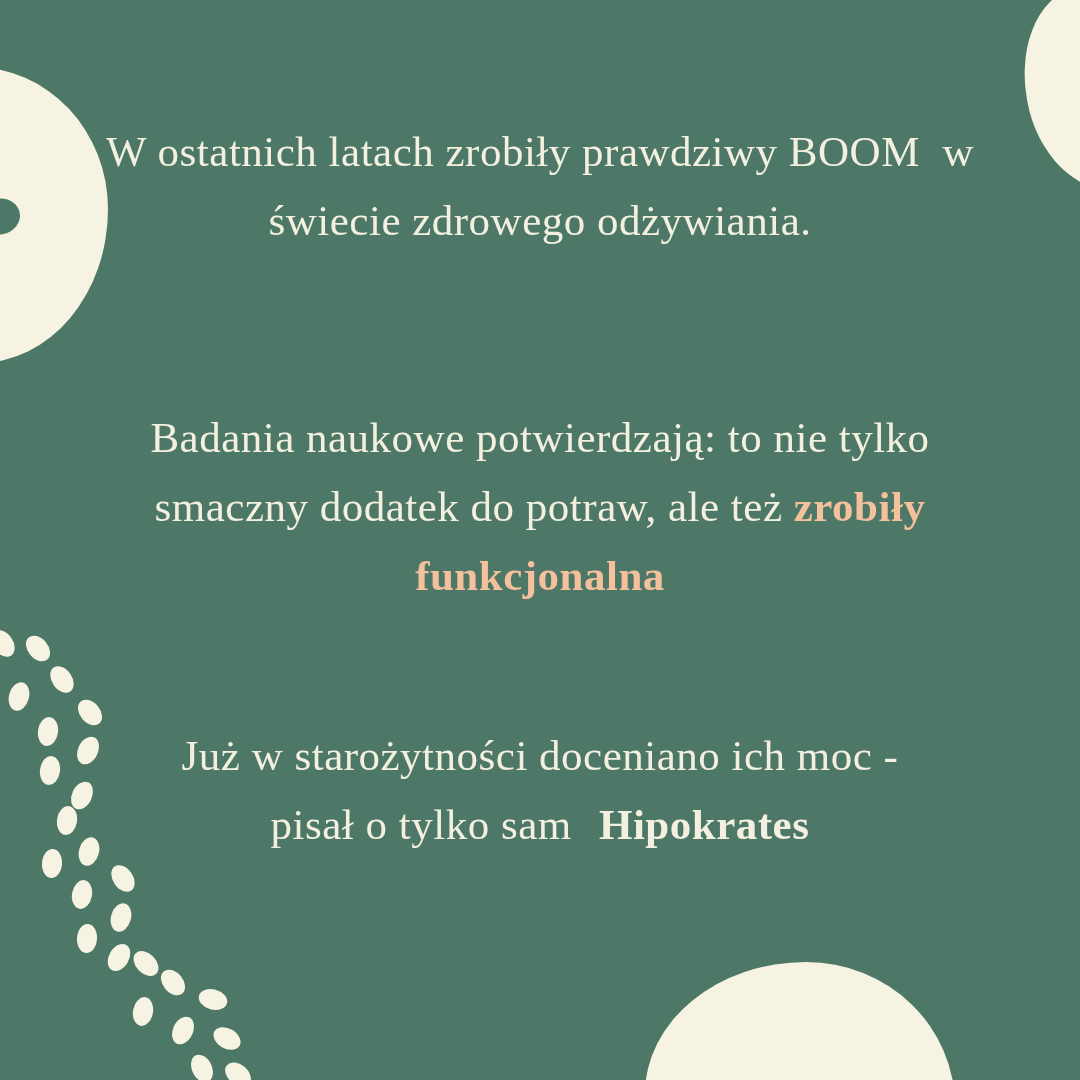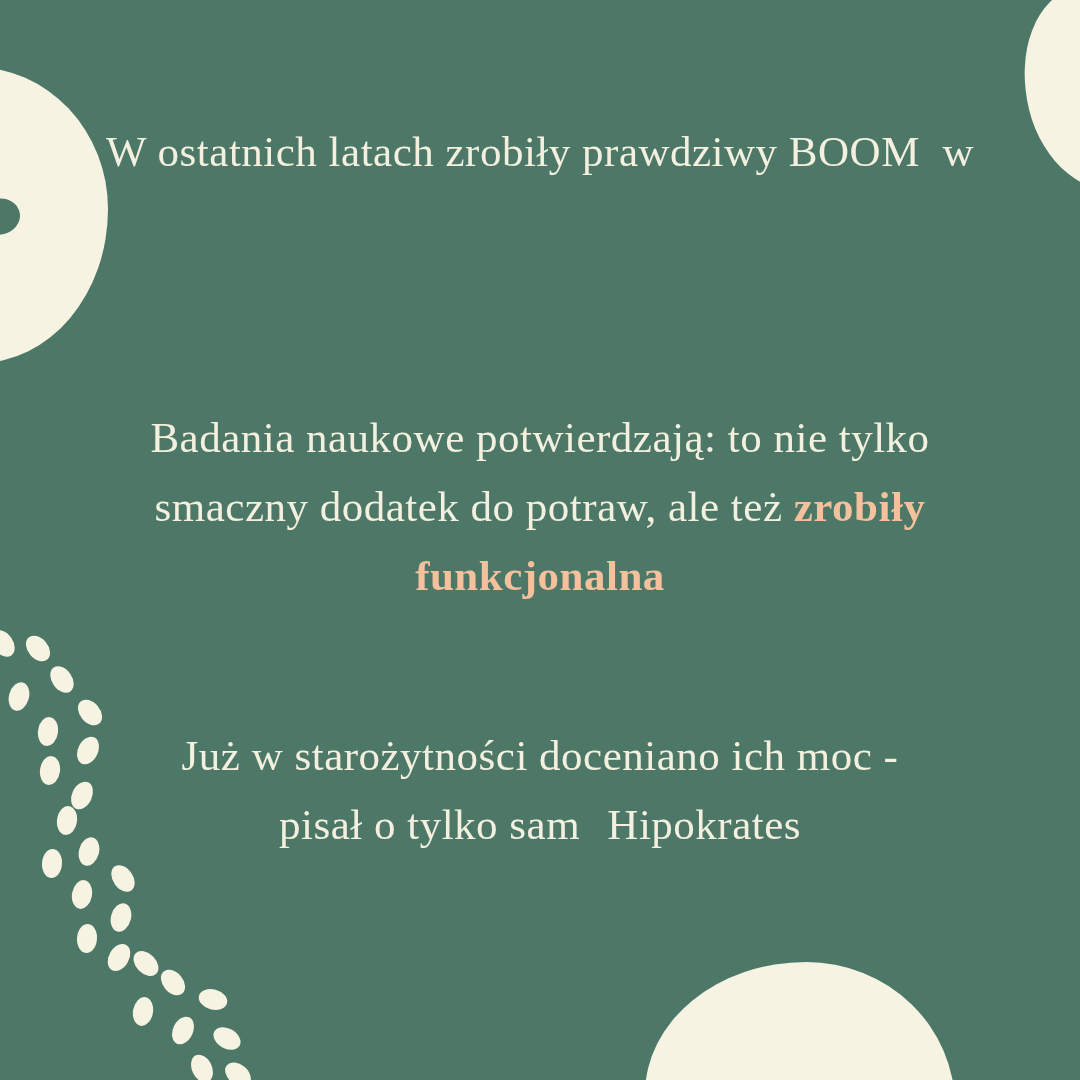--- a/index.html
+++ b/index.html
@@ -49,21 +49,21 @@
     text-align:center;
     color:var(--text);
     font-size:43px;line-height:69px;font-weight:400;
     letter-spacing:0.5px;
   }
   .line{display:block;white-space:pre;}
   #p1{top:117px;}
   #p2{top:403px;}
   #p3{top:721px;}
   .accent{color:var(--accent);font-weight:700;}
-  .bold-word{font-weight:400;margin-left:16px;}
+  .bold-word{font-weight:700;margin-left:16px;}
 </style>
 </head>
 <body>
 
 <div class="canvas">
 
   <div class="blob blob-tl"></div>
   <div class="blob-tl-notch"></div>
   <div class="blob blob-tr"></div>
   <div class="blob blob-br"></div>
@@ -90,20 +90,21 @@
       <div class="dot" style="left: 203px; top: 984.5px; transform: rotate(-75deg);"></div>
       <div class="dot" style="left: 133px; top: 996.5px; transform: rotate(10deg);"></div>
       <div class="dot" style="left: 173px; top: 1015.5px; transform: rotate(25deg);"></div>
       <div class="dot" style="left: 217px; top: 1023.5px; transform: rotate(-60deg);"></div>
       <div class="dot" style="left: 192px; top: 1053.5px; transform: rotate(-25deg);"></div>
       <div class="dot" style="left: 228px; top: 1059.5px; transform: rotate(-50deg);"></div>
     </div>
 
   <p class="para" id="p1">
     <span class="line">W ostatnich latach zrobiły prawdziwy BOOM  w</span>
+    <span class="line">świecie zdrowego odżywiania.</span>
   </p>
 
   <p class="para" id="p2">
     <span class="line">Badania naukowe potwierdzają: to nie tylko</span>
     <span class="line"><span>smaczny dodatek do potraw, ale też </span><span class="accent">zrobiły</span></span>
     <span class="line accent">funkcjonalna</span>
   </p>
 
   <p class="para" id="p3">
     <span class="line">Już w starożytności doceniano ich moc -</span>

